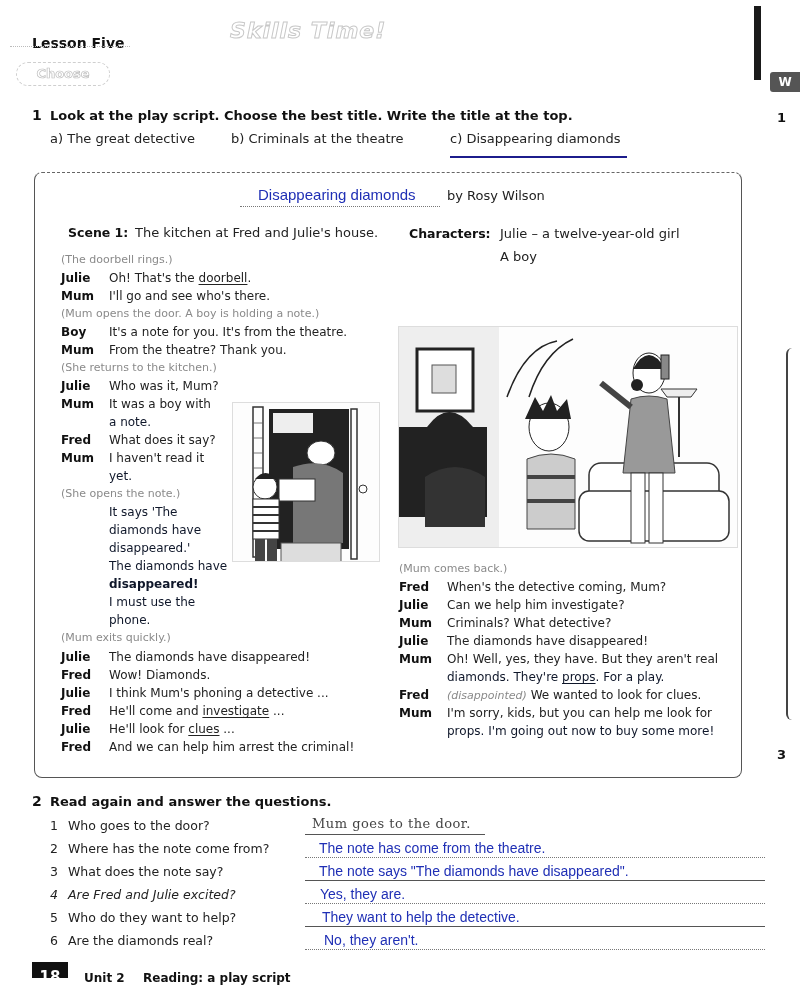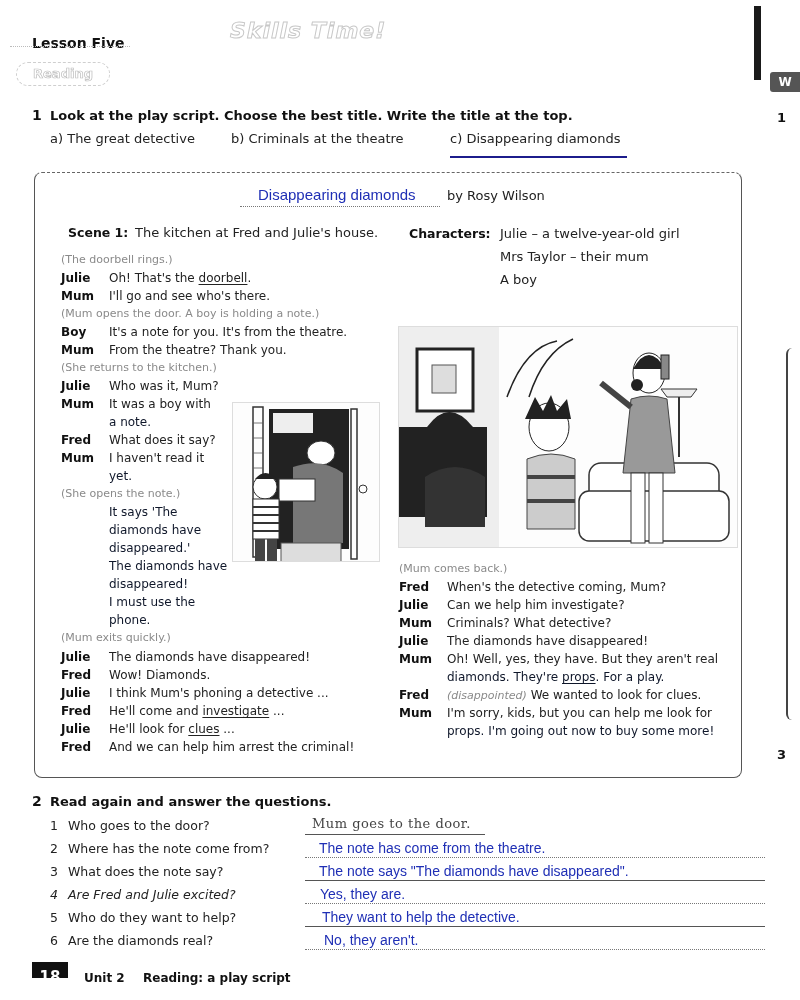--- a/index.html
+++ b/index.html
@@ -66,21 +66,21 @@
   .footer-topic { left: 143px; top: 971px; font-size: 12px; font-weight: bold; color: #111; }
 
   .side-bracket { left: 786px; top: 348px; width: 8px; height: 372px; border-left: 2px solid #444; border-radius: 6px 0 0 6px; }
 </style>
 </head>
 <body>
 
 <div class="abs lesson-title">Lesson Five</div>
 <div class="abs lesson-rule"></div>
 <div class="abs skills-logo">Skills Time!</div>
-<div class="abs reading-badge">Reading</div>
+<div class="abs reading-badge">Choose</div>
 <div class="abs right-bar"></div>
 <div class="abs right-tab">W</div>
 
 <div class="abs ex-num" style="left:32px; top:107px;">1</div>
 <div class="abs ex-instr" style="left:50px; top:108px;">Look at the play script. Choose the best title. Write the title at the top.</div>
 <div class="abs margin-num" style="left:777px; top:110px;">1</div>
 
 <div class="abs opt" style="left:50px; top:131px;">
   <span>a)</span>
   <span>The great detective</span>
@@ -99,21 +99,20 @@
 <div class="abs title-blue" style="left:258px; top:186px;">Disappearing diamonds</div>
 <div class="abs title-line" style="left:240px; top:206px; width:200px;"></div>
 <div class="abs author" style="left:447px; top:188px;">by Rosy Wilson</div>
 
 <div class="abs scene-label" style="left:68px; top:225px;">Scene 1:</div>
 <div class="abs scene-text" style="left:135px; top:225px;">The kitchen at Fred and Julie's house.</div>
 
 <div class="abs char-label" style="left:409px; top:226px;">Characters:</div>
 <div class="abs" style="left:500px; top:222px;">
   <div class="char-item">Julie – a twelve-year-old girl</div>
-  <div class="char-item">Mrs Taylor – their mum</div>
   <div class="char-item">A boy</div>
 </div>
 
 <div class="stage" style="left:61px; top:251px;">(The doorbell rings.)</div>
 <div class="line" style="left:61px; top:269px;">
   <span class="spk">Julie</span><span class="txt"><span>Oh! That's the </span><u>doorbell</u><span>.</span></span>
 </div>
 <div class="line" style="left:61px; top:287px;">
   <span class="spk">Mum</span><span class="txt">I'll go and see who's there.</span>
 </div>
@@ -137,21 +136,21 @@
 </div>
 <div class="line" style="left:61px; top:449px;">
   <span class="spk">Mum</span><span class="txt">I haven't read it</span>
 </div>
 <div class="cont" style="left:109px; top:467px;">yet.</div>
 <div class="stage" style="left:61px; top:485px;">(She opens the note.)</div>
 <div class="cont" style="left:109px; top:503px;">It says 'The</div>
 <div class="cont" style="left:109px; top:521px;">diamonds have</div>
 <div class="cont" style="left:109px; top:539px;">disappeared.'</div>
 <div class="cont" style="left:109px; top:557px;">The diamonds have</div>
-<div class="cont" style="left:109px; top:575px;">disappeared!</div>
+<div class="cont" style="left:109px; top:575px;font-weight:bold;">disappeared!</div>
 <div class="cont" style="left:109px; top:593px;">I must use the</div>
 <div class="cont" style="left:109px; top:611px;">phone.</div>
 <div class="stage" style="left:61px; top:629px;">(Mum exits quickly.)</div>
 <div class="line" style="left:61px; top:648px;">
   <span class="spk">Julie</span><span class="txt">The diamonds have disappeared!</span>
 </div>
 <div class="line" style="left:61px; top:666px;">
   <span class="spk">Fred</span><span class="txt">Wow! Diamonds.</span>
 </div>
 <div class="line" style="left:61px; top:684px;">

